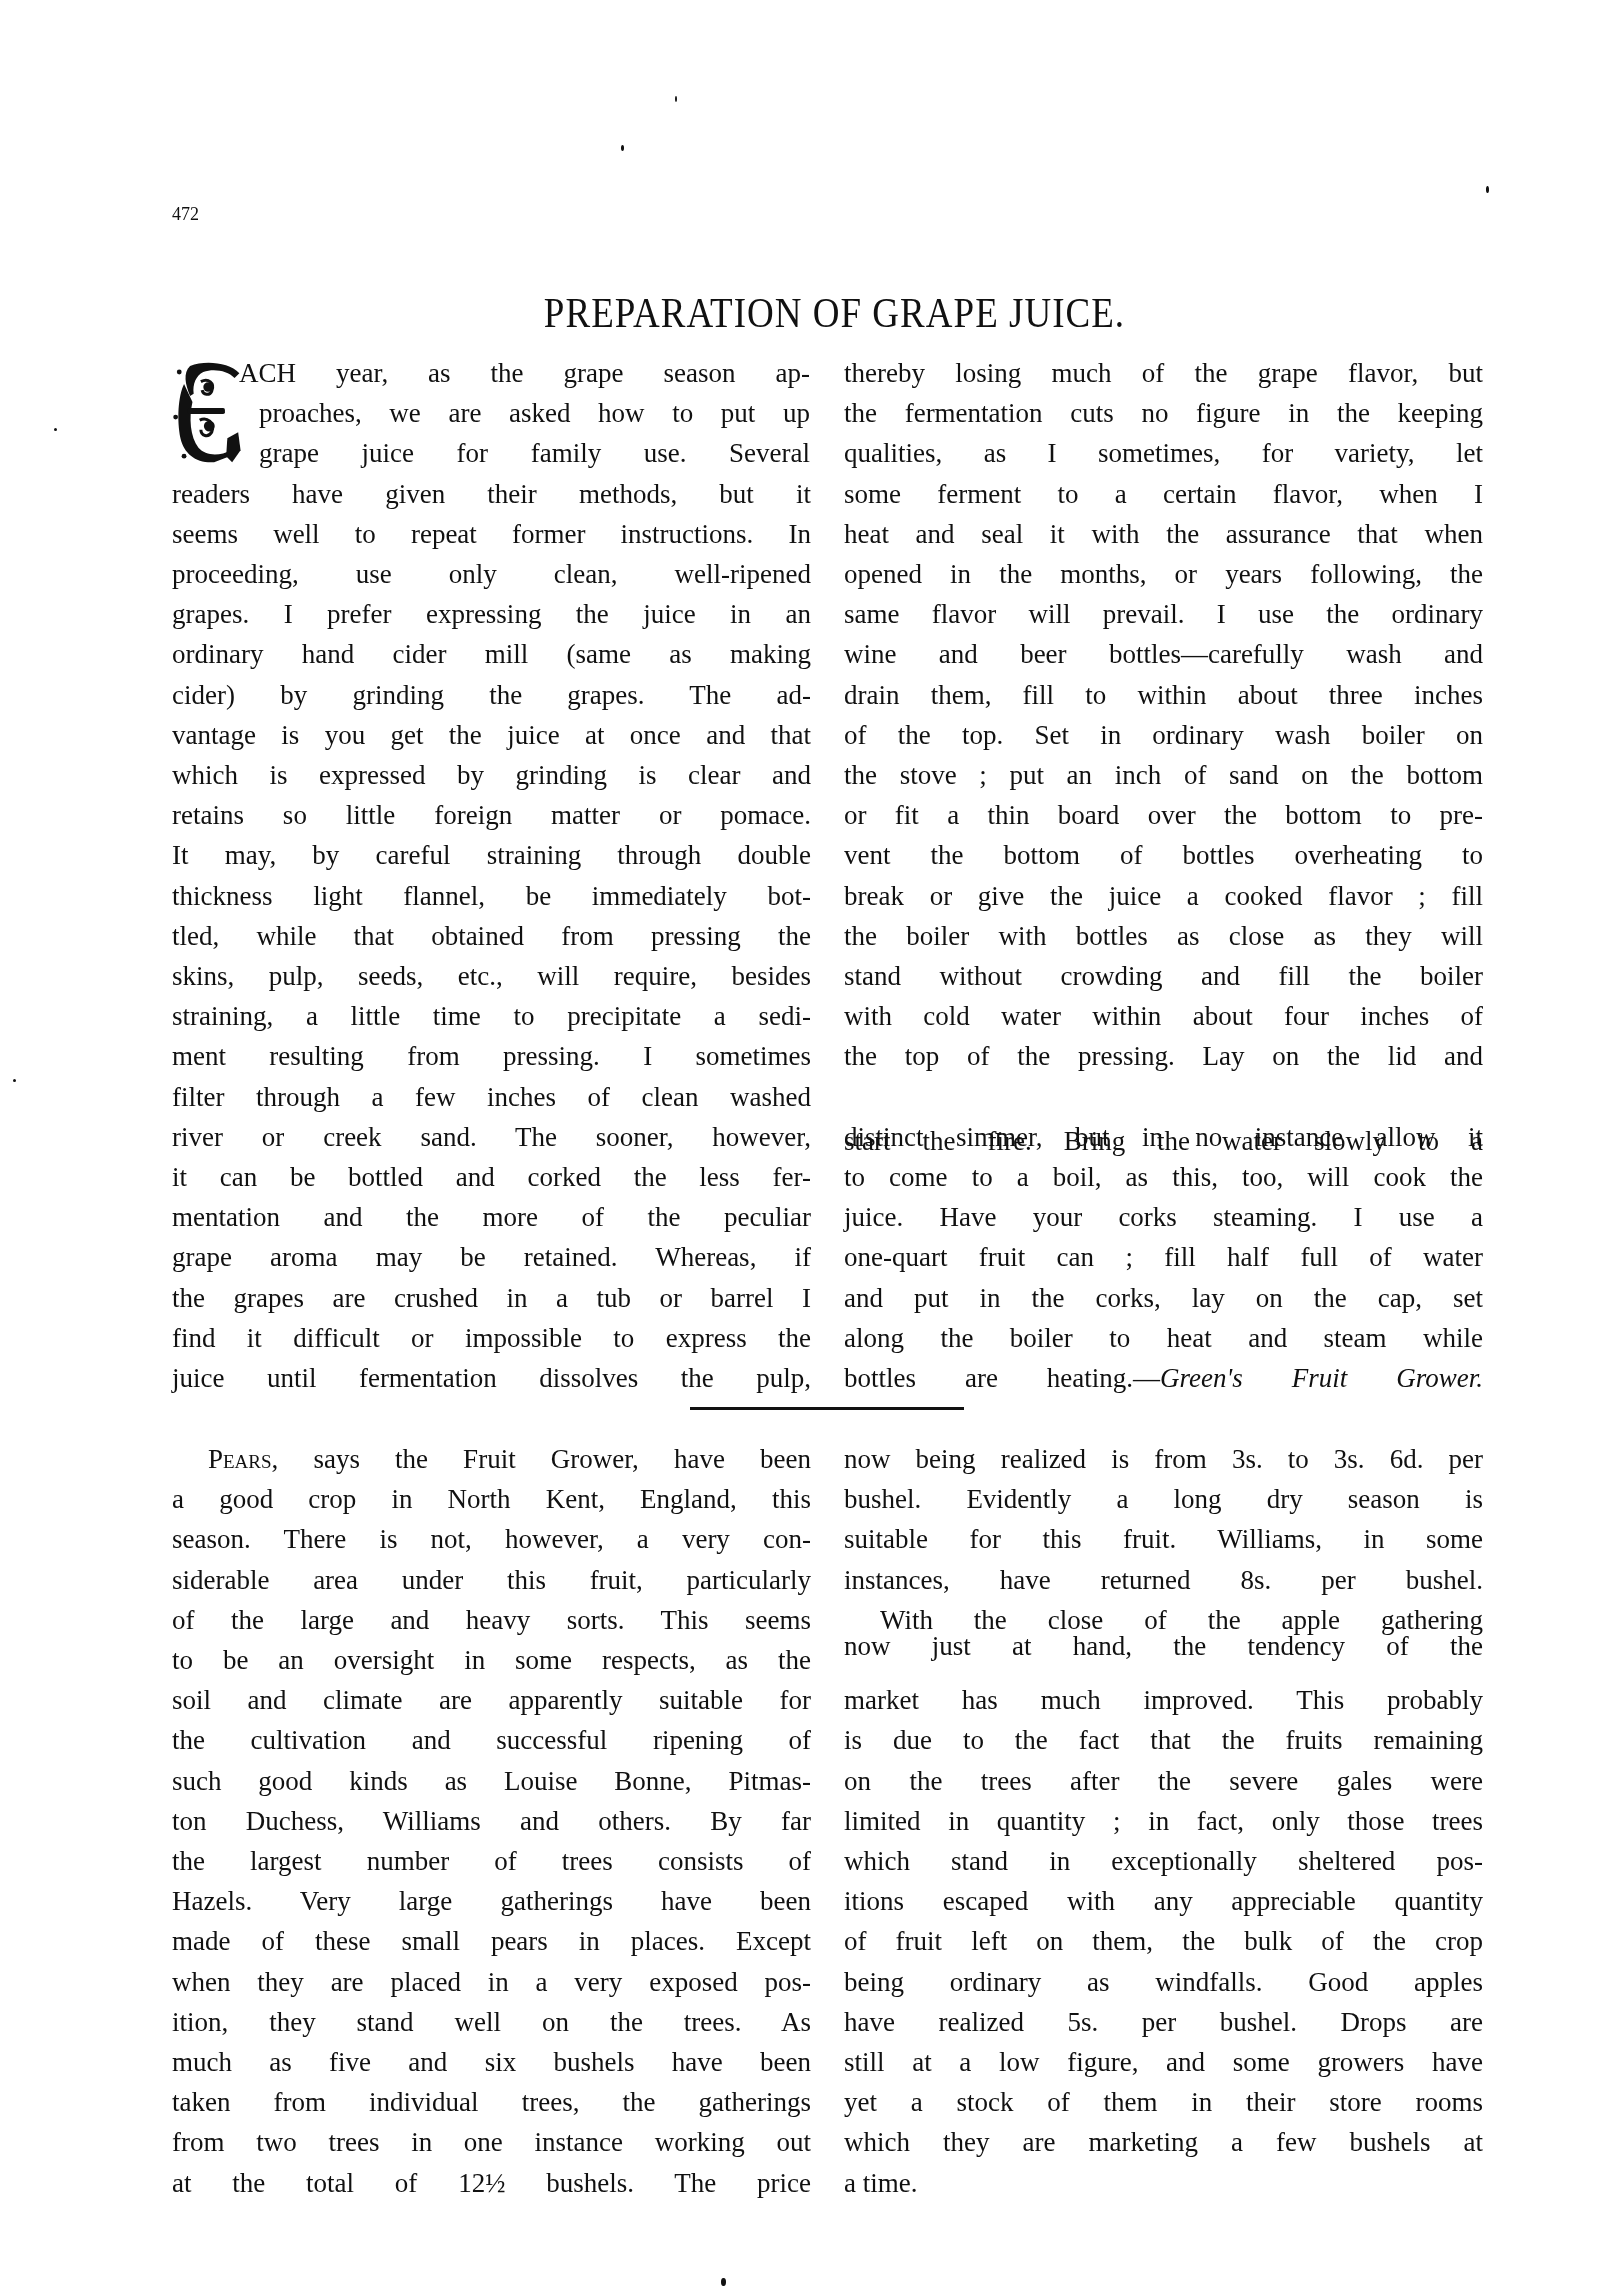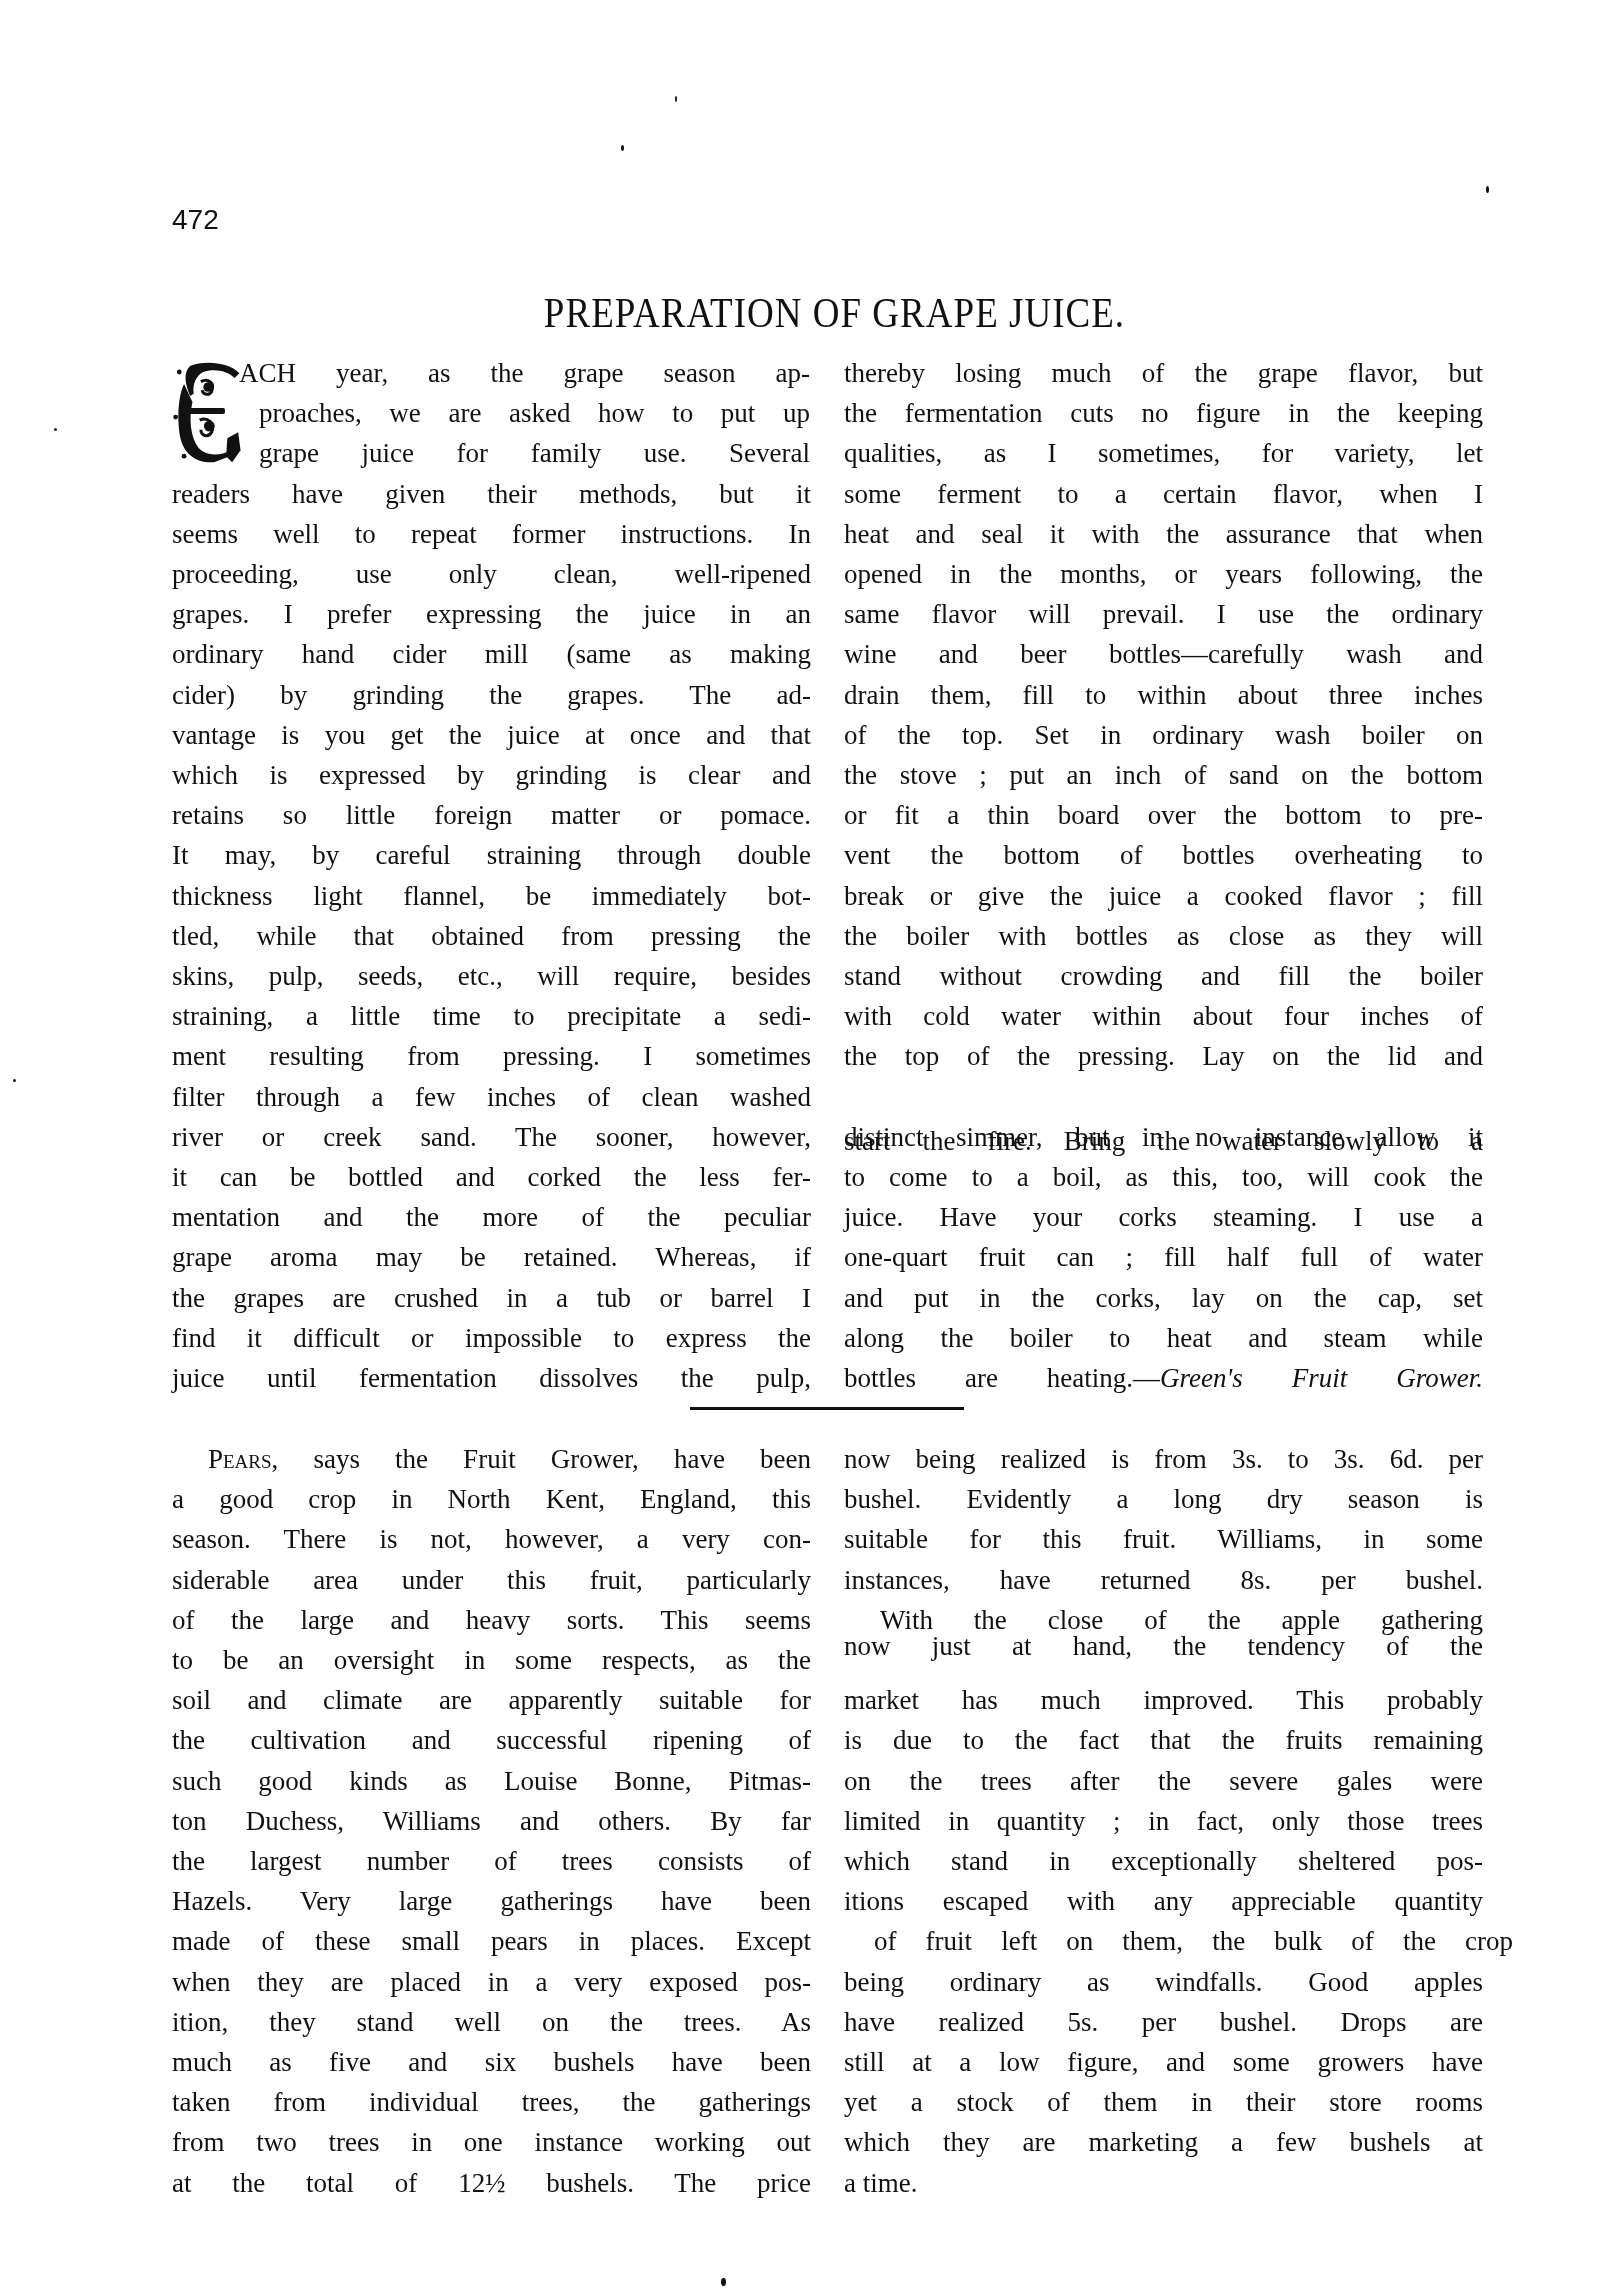--- a/index.html
+++ b/index.html
@@ -1,20 +1,20 @@
 <!DOCTYPE html>
 <html style="font-size:9.6px"><head>
 <meta charset="utf-8">
 <style>
   html, body { margin: 0; padding: 0; background: #ffffff; }
   body { width: 1605px; height: 2295px; position: relative; overflow: hidden;
          font-family: "DejaVu Serif", "Liberation Serif", serif; color: #111111; }
   .page { position: absolute; left: 0; top: 0; width: 1605px; height: 2295px; background: #ffffff; }
 
-  .folio { position: absolute; left: 172px; top: 204px; font-size: 28px; font-family: Liberation Sans, sans-serif; text-align: right; }
+  .folio { position: absolute; left: 172px; top: 204px; font-size: 18px; font-family: Liberation Serif, serif; text-align: right; }
   .running-head { position: absolute; left: 512px; top: 202px; width: 657px; text-align: center;
                   font-family: "Liberation Serif", serif; font-style: italic; font-size: 31px; letter-spacing: 3px; }
   .article-title { position: absolute; left: 458px; top: 288px; width: 753px; text-align: center;
                    font-family: "Liberation Serif", serif; font-size: 43px; letter-spacing: 1.2px; transform: scaleX(0.86); transform-origin: center; }
 
   .col { position: absolute; font-size: 27px; font-family: "Liberation Serif", serif; }
   .line { position: absolute; left: 0; height: 40px; line-height: 40px; white-space: nowrap;
           text-align: justify; text-align-last: justify; }
   .line.last { text-align-last: left; }
 
@@ -141,21 +141,21 @@
       <div class="line" style="top: 80px; width: 639px;">suitable for this fruit.  Williams, in some</div>
       <div class="line" style="top: 121px; width: 639px;">instances, have returned 8s. per bushel.</div>
       <div class="line" style="top: 161px; left: 36px; width: 603px;">With the close of the apple gathering</div>
       <div class="line" style="top: 187px; width: 639px;">now just at hand, the tendency of the</div>
       <div class="line" style="top: 241px; width: 639px;">market has much improved.  This probably</div>
       <div class="line" style="top: 281px; width: 639px;">is due to the fact that the fruits remaining</div>
       <div class="line" style="top: 322px; width: 639px;">on the trees after the severe gales were</div>
       <div class="line" style="top: 362px; width: 639px;">limited in quantity ; in fact, only those trees</div>
       <div class="line" style="top: 402px; width: 639px;">which stand in exceptionally sheltered pos-</div>
       <div class="line" style="top: 442px; width: 639px;">itions escaped with any appreciable quantity</div>
-      <div class="line" style="top: 482px; width: 639px; margin-left: 30px;">of fruit left on them, the bulk of the crop</div>
+      <div class="line" style="top: 482px; width: 639px;">of fruit left on them, the bulk of the crop</div>
       <div class="line" style="top: 523px; width: 639px;">being ordinary as windfalls.  Good apples</div>
       <div class="line" style="top: 563px; width: 639px;">have realized 5s. per bushel.  Drops are</div>
       <div class="line" style="top: 603px; width: 639px;">still at a low figure, and some growers have</div>
       <div class="line" style="top: 643px; width: 639px;">yet a stock of them in their store rooms</div>
       <div class="line" style="top: 683px; width: 639px;">which they are marketing a few bushels at</div>
       <div class="line last" style="top: 724px; width: 639px;">a time.</div>
     </div>
 
   <div class="speck" style="left:621px;top:145px;width:3px;height:6px;"></div>
   <div class="speck" style="left:675px;top:96px;width:1.8px;height:6px;"></div>

